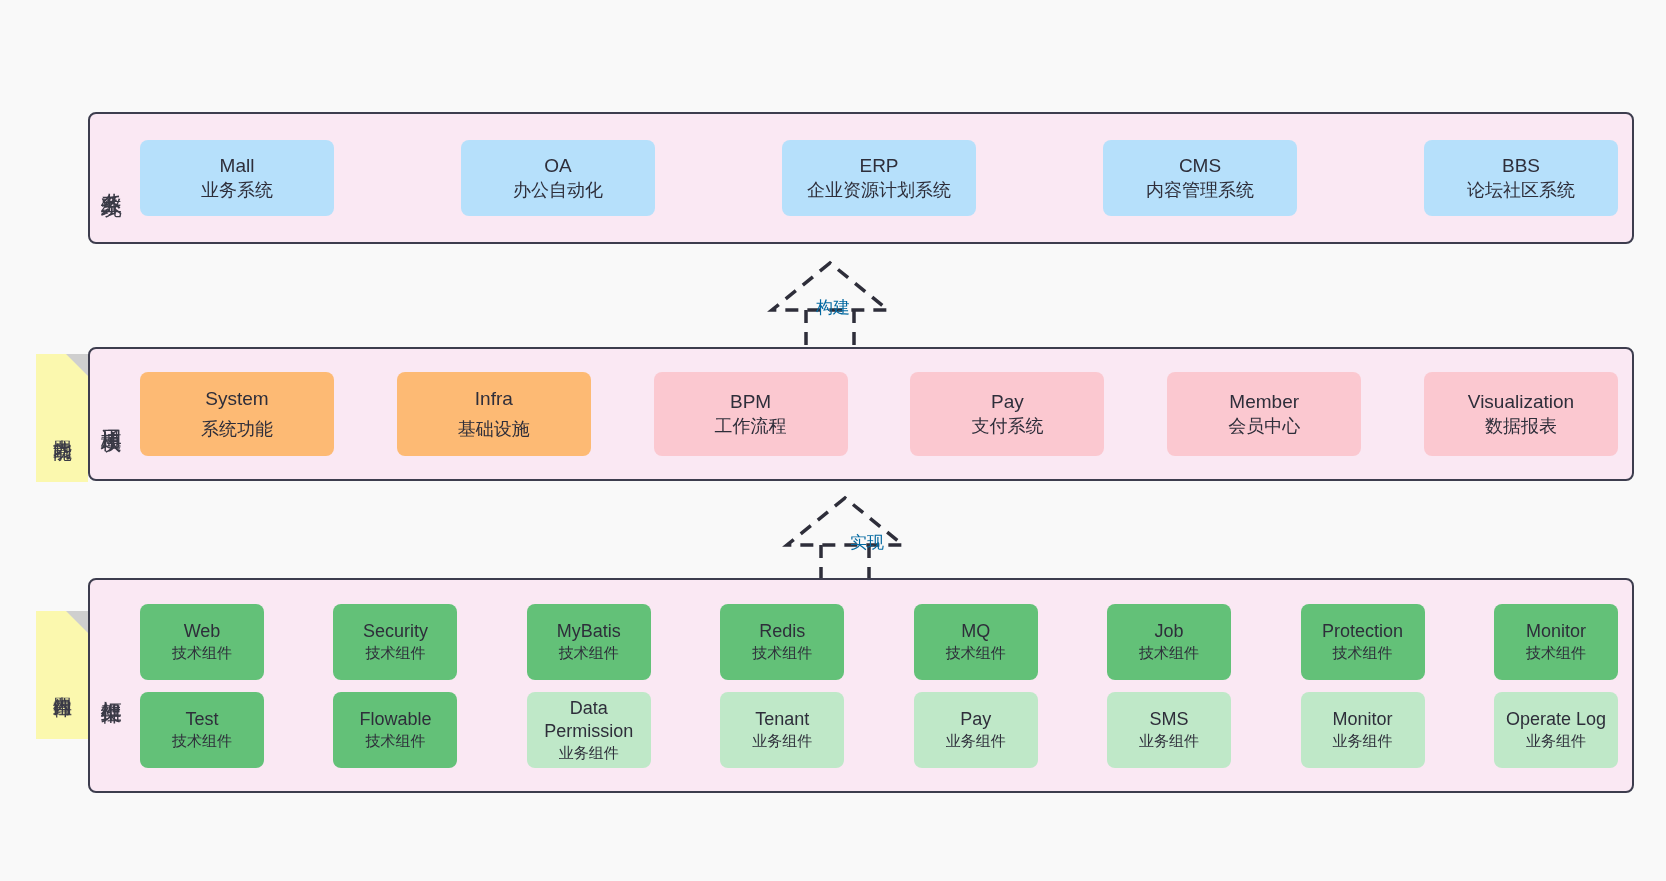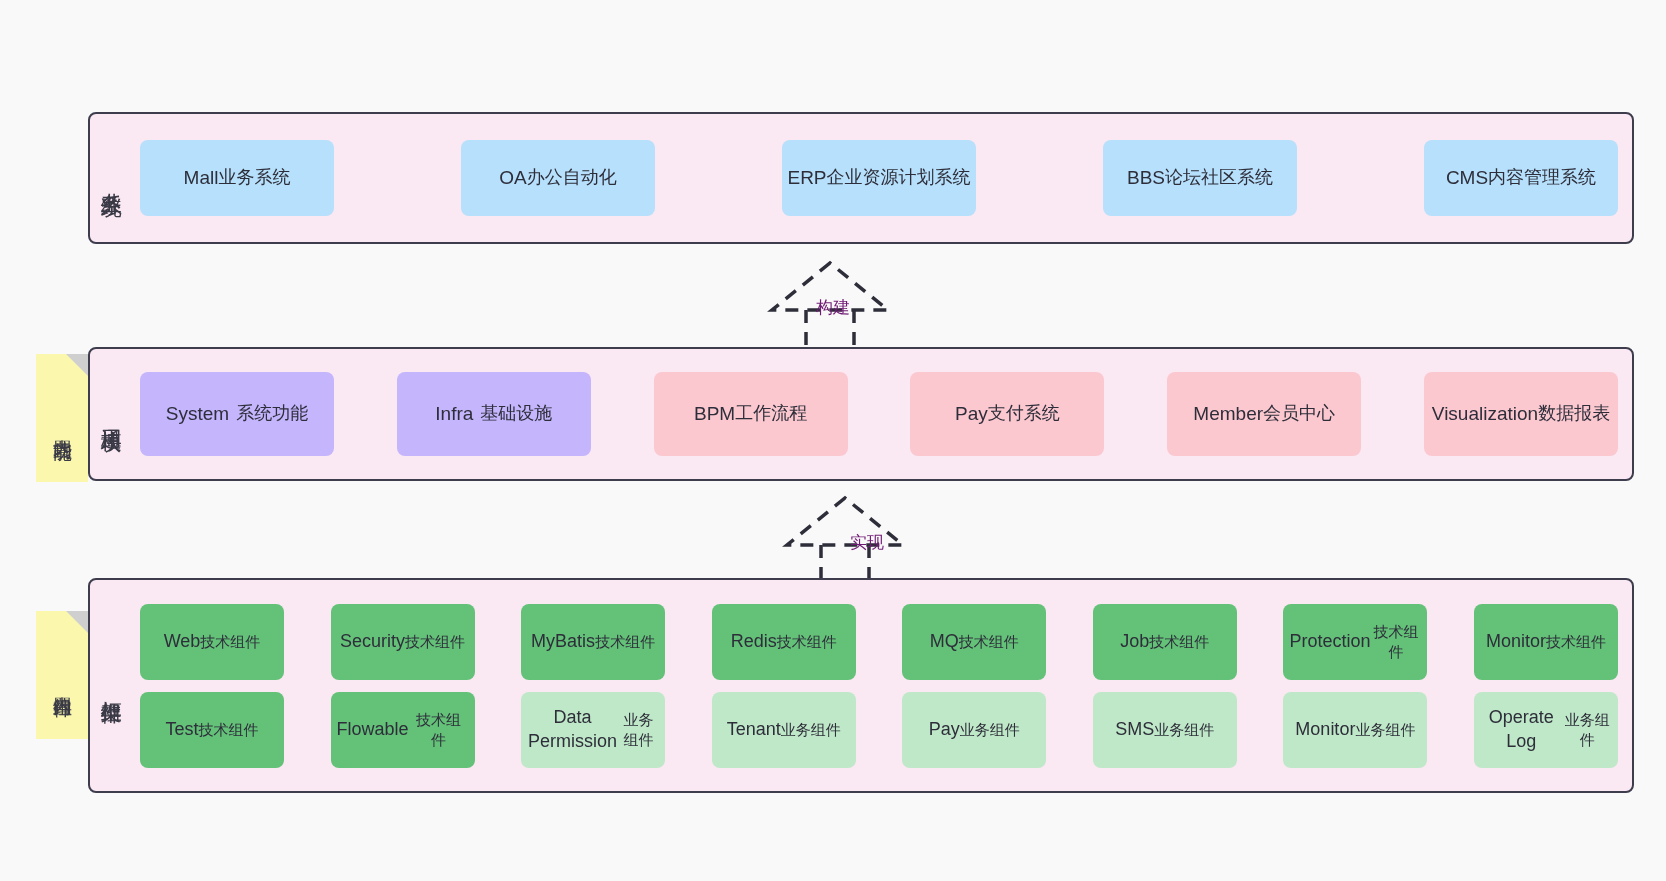--- a/index.html
+++ b/index.html
@@ -59,20 +59,21 @@
     width: 100%;
     justify-content: space-between;
     align-items: stretch;
     gap: 0;
   }
 
   
   .card {
     border-radius: 8px;
     display: flex;
+    flex-direction: column;
     align-items: center;
     justify-content: center;
     text-align: center;
     line-height: 1.28;
     color: #2e2e3a;
   }
   .card .en { font-size: 19px; }
   .card .cn { font-size: 18px; }
 
   
@@ -80,26 +81,26 @@
     background: #b6e0fb;
     width: 194px;
     height: 76px;
   }
 
   
   .mod-card {
     width: 194px;
     height: 84px;
   }
-  .mod-card.strong { background: #c4b5fd; gap: 7px; }
+  .mod-card.strong { background: #fdba74; gap: 7px; }
   .mod-card.light  { background: #fbc8d0; }
 
   
   .fw-card {
-    width: 144px;
+    width: 124px;
     height: 76px;
     padding: 0 6px;
   }
   .fw-card.tech { background: #63c178; }
   .fw-card.biz  { background: #bfe8c8; }
   .fw-card .en { font-size: 18px; }
   .fw-card .cn { font-size: 15px; }
 
   
   .sticky {
@@ -129,21 +130,21 @@
   
   .gen-arrow {
     position: absolute;
     width: 160px;
     height: 100px;
   }
   .gen-arrow svg { display: block; overflow: visible; }
   .gen-label {
     position: absolute;
     font-size: 17px;
-    color: #701a75;
+    color: #0369a1;
     background: transparent;
     white-space: nowrap;
   }
 </style>
 </head>
 <body>
 
 <div class="canvas">
 
   <div class="layer" style="left:88px; top:112px; width:1546px; height:132px;">
@@ -156,26 +157,26 @@
       </div>
       <div class="card biz-card">
         <span class="en">OA</span>
         <span class="cn">办公自动化</span>
       </div>
       <div class="card biz-card">
         <span class="en">ERP</span>
         <span class="cn">企业资源计划系统</span>
       </div>
       <div class="card biz-card">
+        <span class="en">CMS</span>
+        <span class="cn">内容管理系统</span>
+      </div>
+      <div class="card biz-card">
         <span class="en">BBS</span>
         <span class="cn">论坛社区系统</span>
-      </div>
-      <div class="card biz-card">
-        <span class="en">CMS</span>
-        <span class="cn">内容管理系统</span>
       </div>
 
     </div>
   </div>
 
   <div class="gen-arrow" style="left:760px; top:258px;">
     <svg width="160" height="100" viewBox="0 0 160 100">
       <path d="M 70 5 L 12 52 L 128 52 Z" fill="none" stroke="#2e2e3a" stroke-width="3.5" stroke-dasharray="13 9" stroke-linejoin="miter"></path>
       <path d="M 46 52 L 46 94 M 94 52 L 94 94 M 46 94 L 94 94" fill="none" stroke="#2e2e3a" stroke-width="3.5" stroke-dasharray="13 9"></path>
     </svg>

